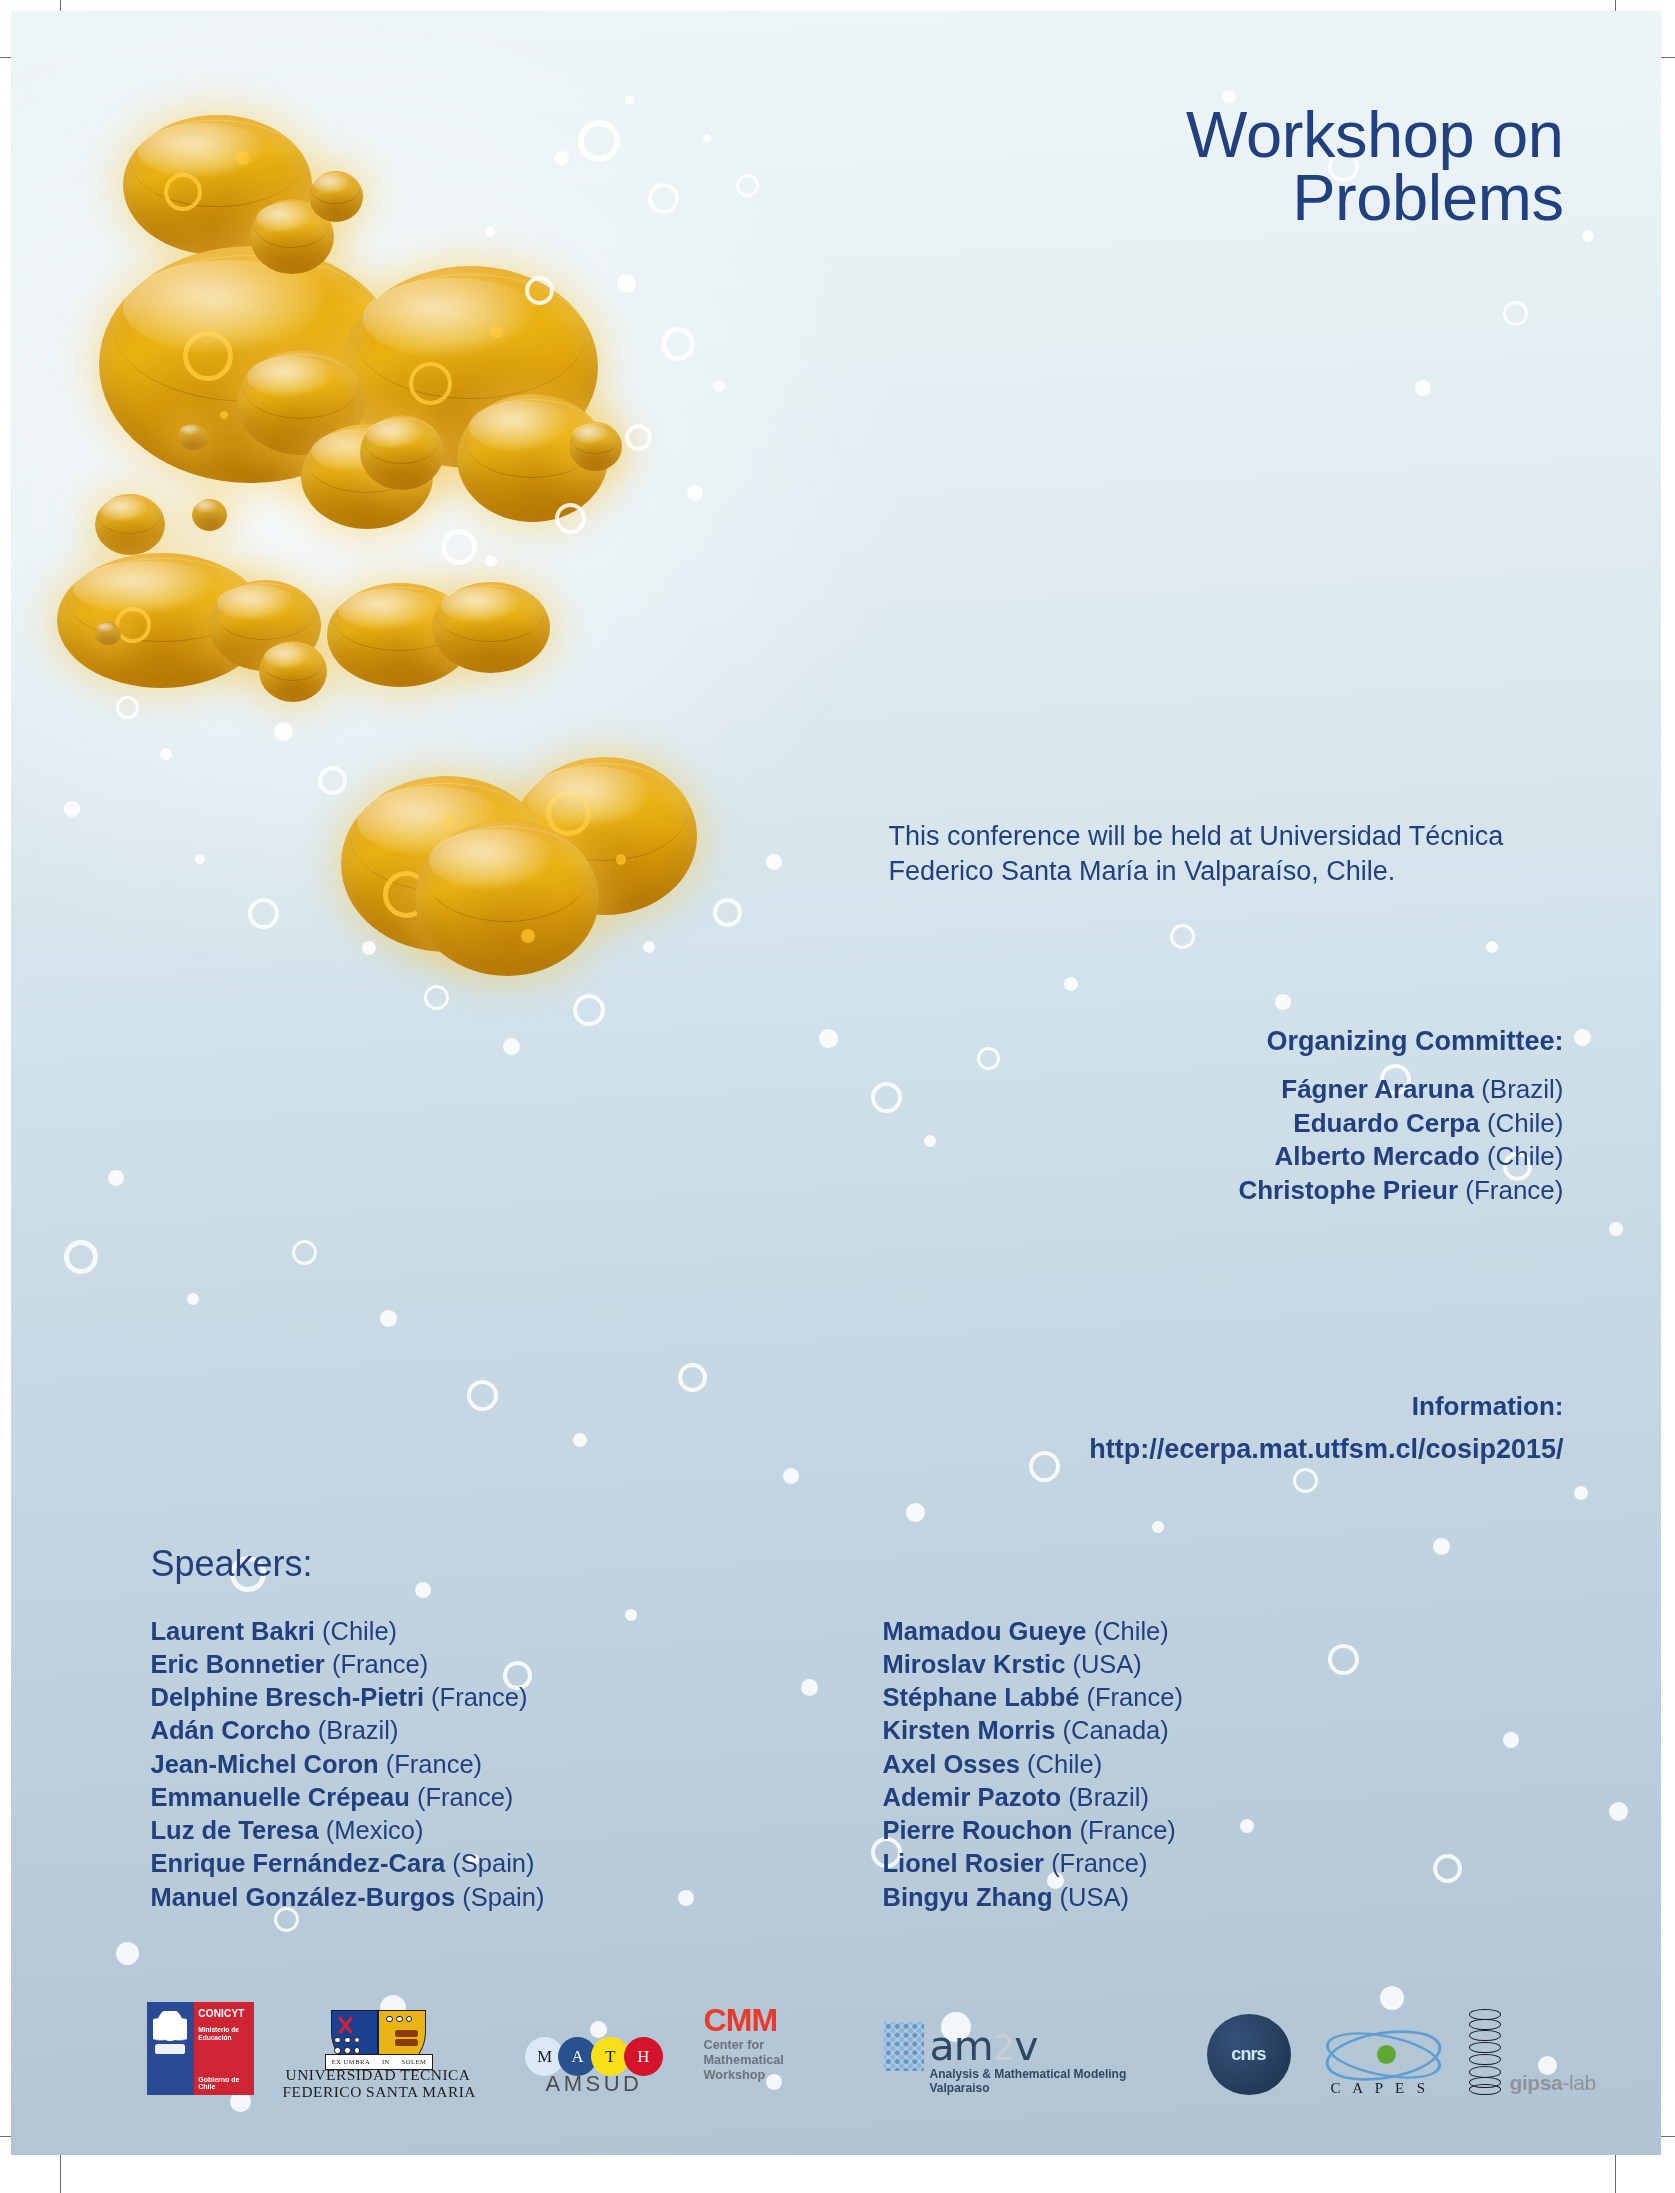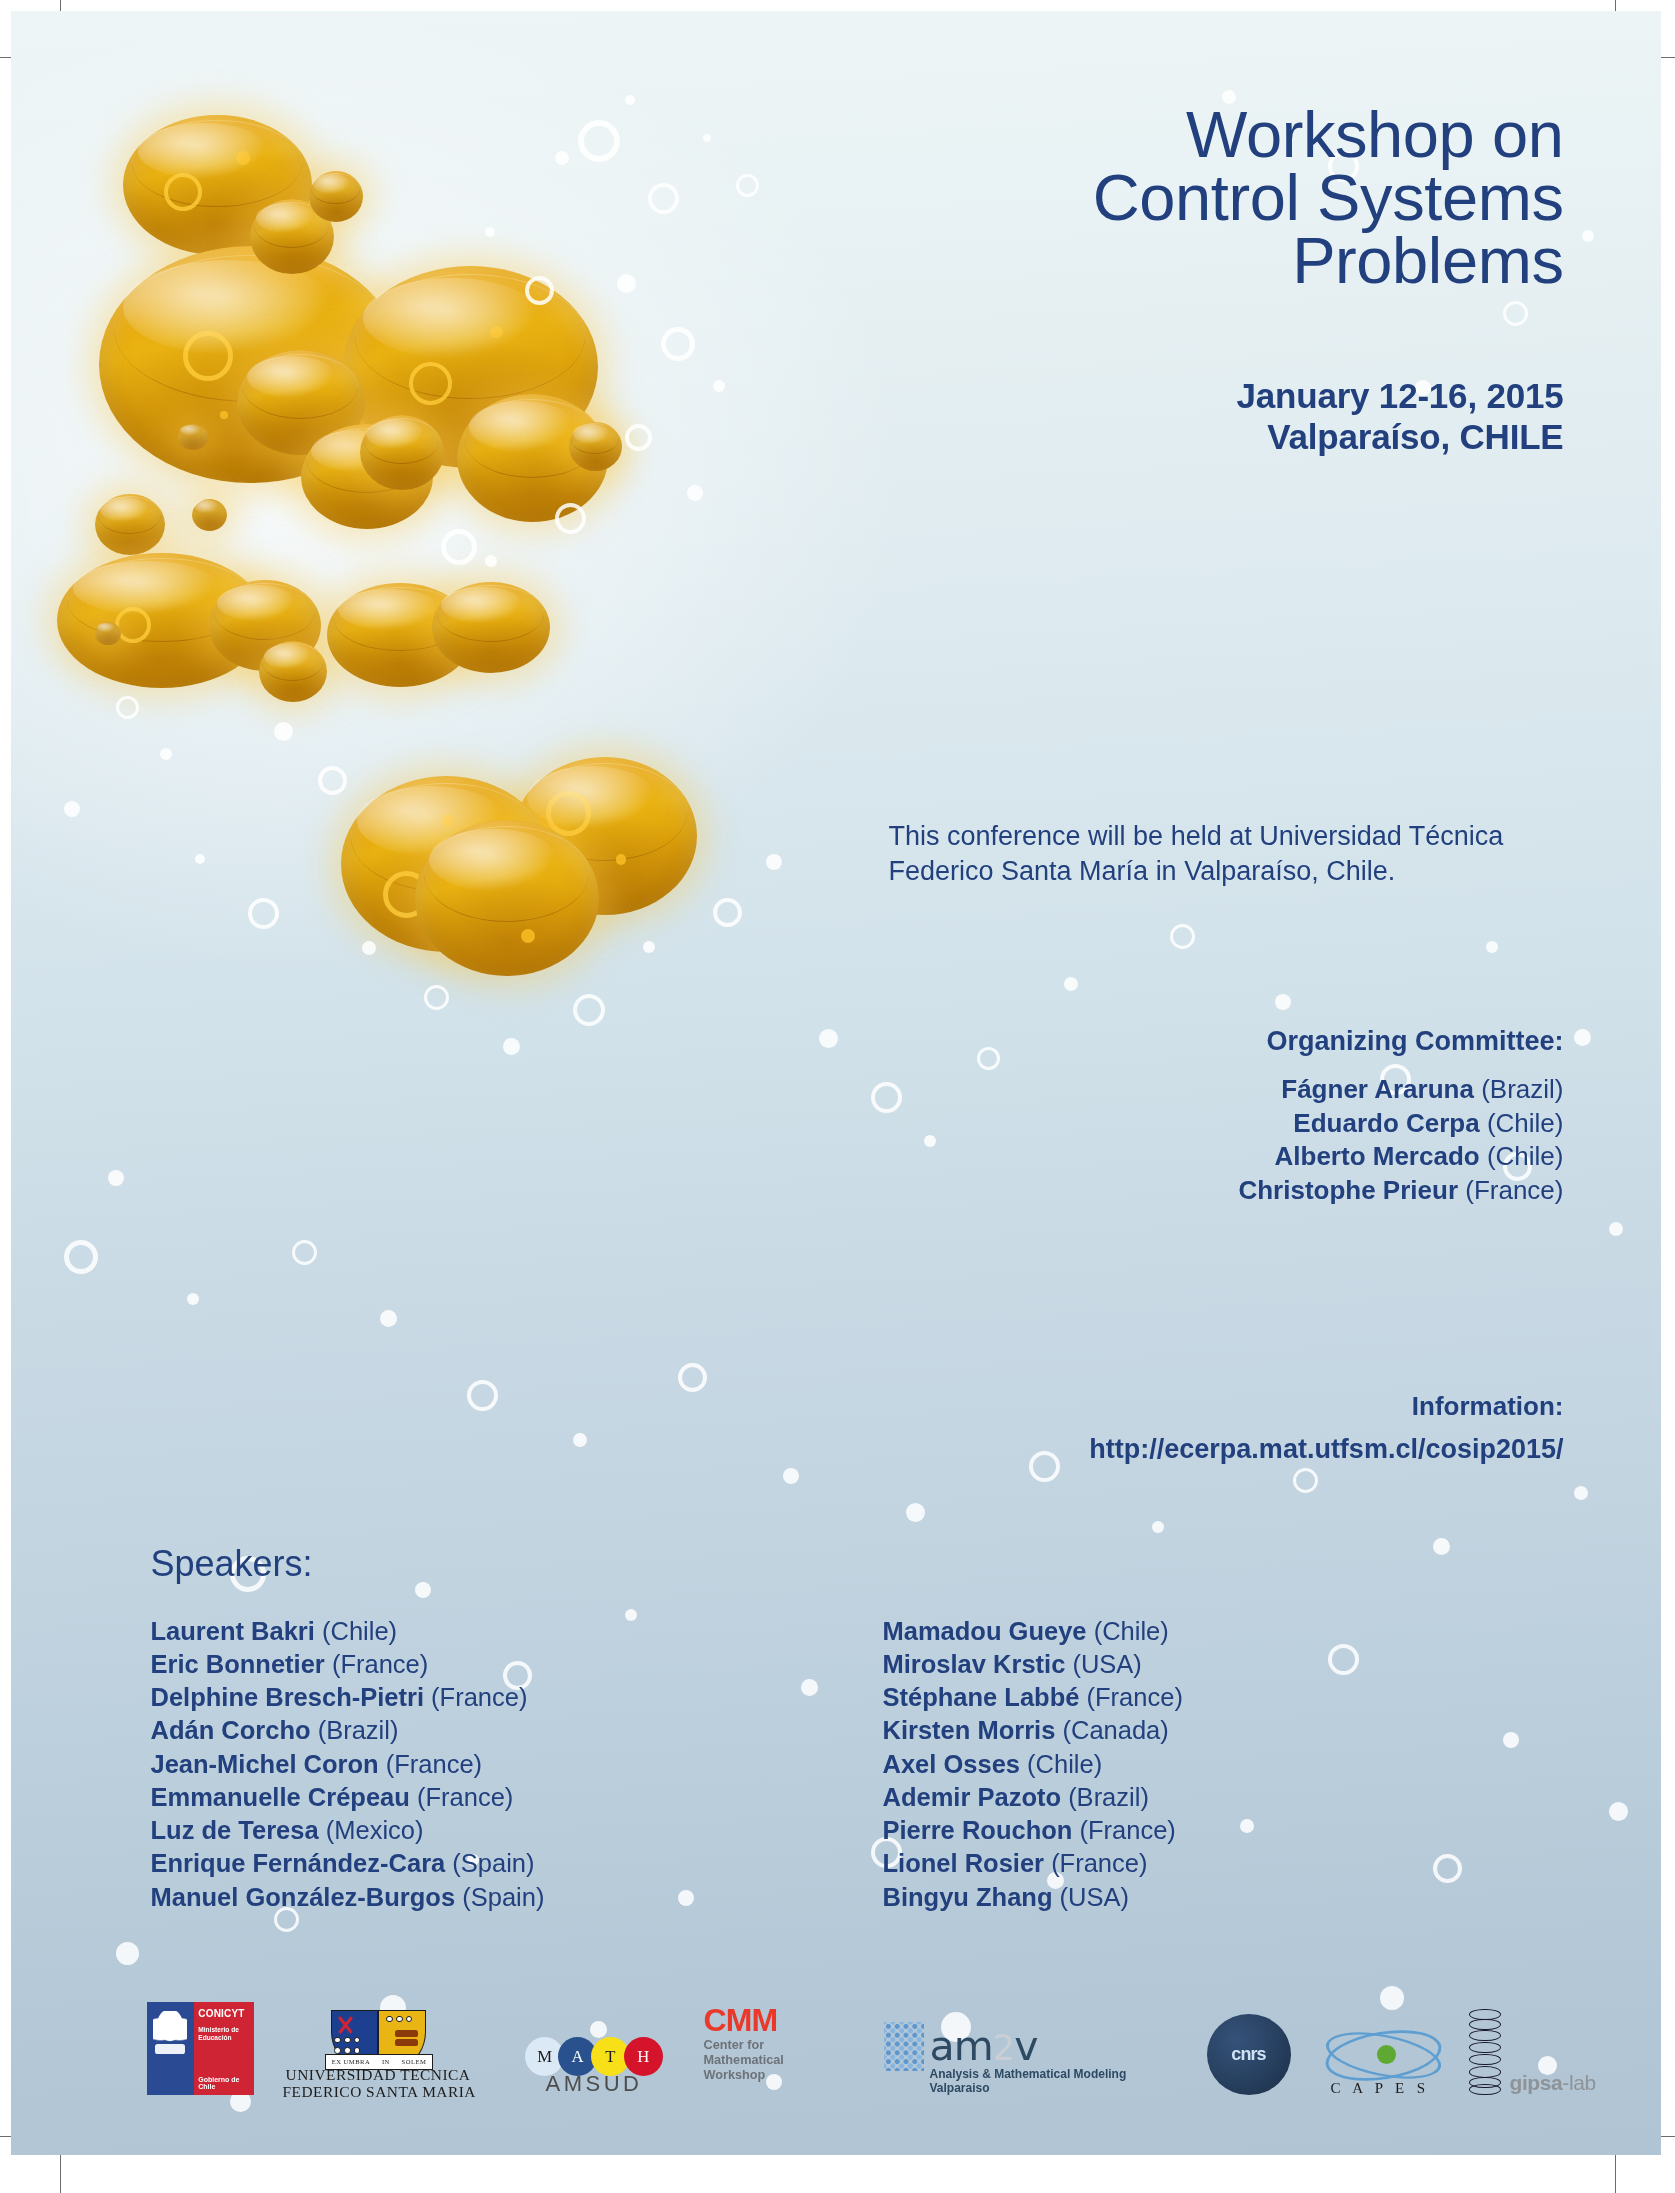--- a/index.html
+++ b/index.html
@@ -338,28 +338,23 @@
     <div class="sb" style="left:579px;top:2010px;width:17.6px;height:17.6px;"></div>
     <div class="sb" style="left:930px;top:2001px;width:30px;height:30px;"></div>
     <div class="sb" style="left:1369px;top:1975px;width:24.6px;height:24.6px;"></div>
     <div class="sb" style="left:1527px;top:2045px;width:19.3px;height:19.3px;"></div>
     <div class="sb" style="left:755px;top:2063px;width:16px;height:16px;"></div>
     <div class="sb" style="left:219px;top:2080px;width:21px;height:21px;"></div>
   </div>
 
   <div id="title">
     <div>Workshop on</div>
-    <div>Control Systems</div>
     <div>Problems</div>
   </div>
 
-  <div id="dateline">
-    <div>January 12-16, 2015</div>
-    <div>Valparaíso, CHILE</div>
-  </div>
 
   <div id="venue">This conference will be held at Universidad Técnica Federico Santa María in Valparaíso, Chile.</div>
 
   <div id="oc">
     <div class="head">Organizing Committee:</div>
     <div class="row">
       <b>Fágner Araruna</b>
       <span>(Brazil)</span>
     </div>
     <div class="row">

